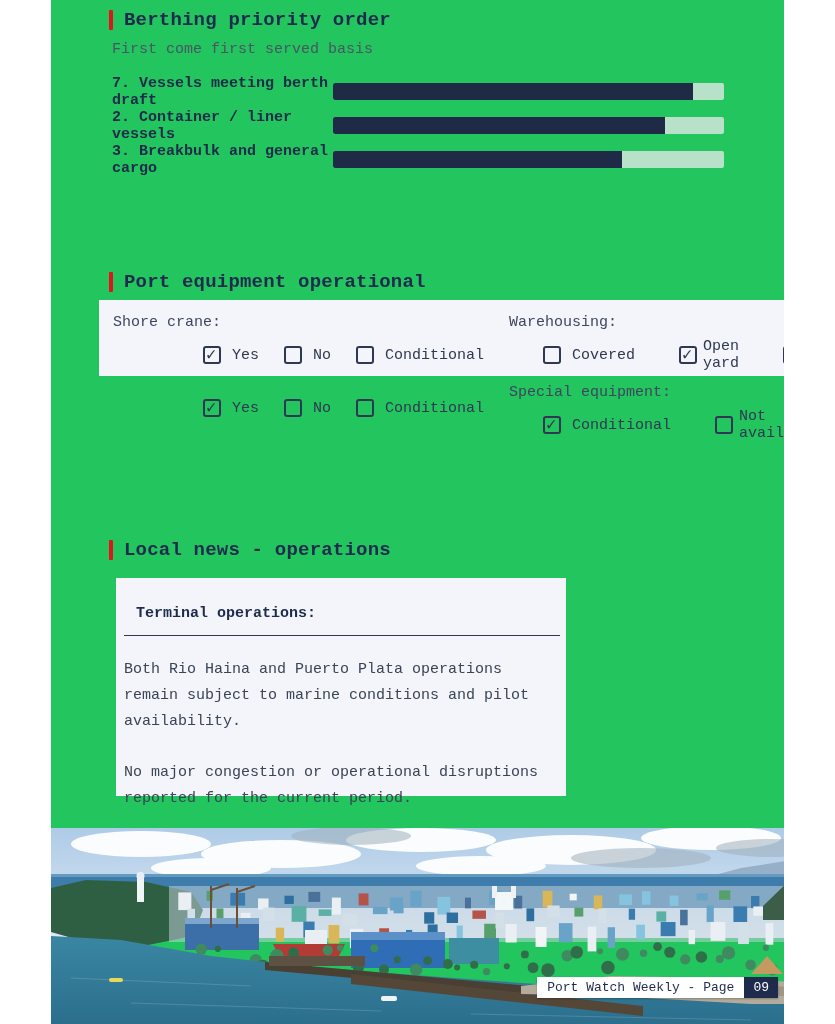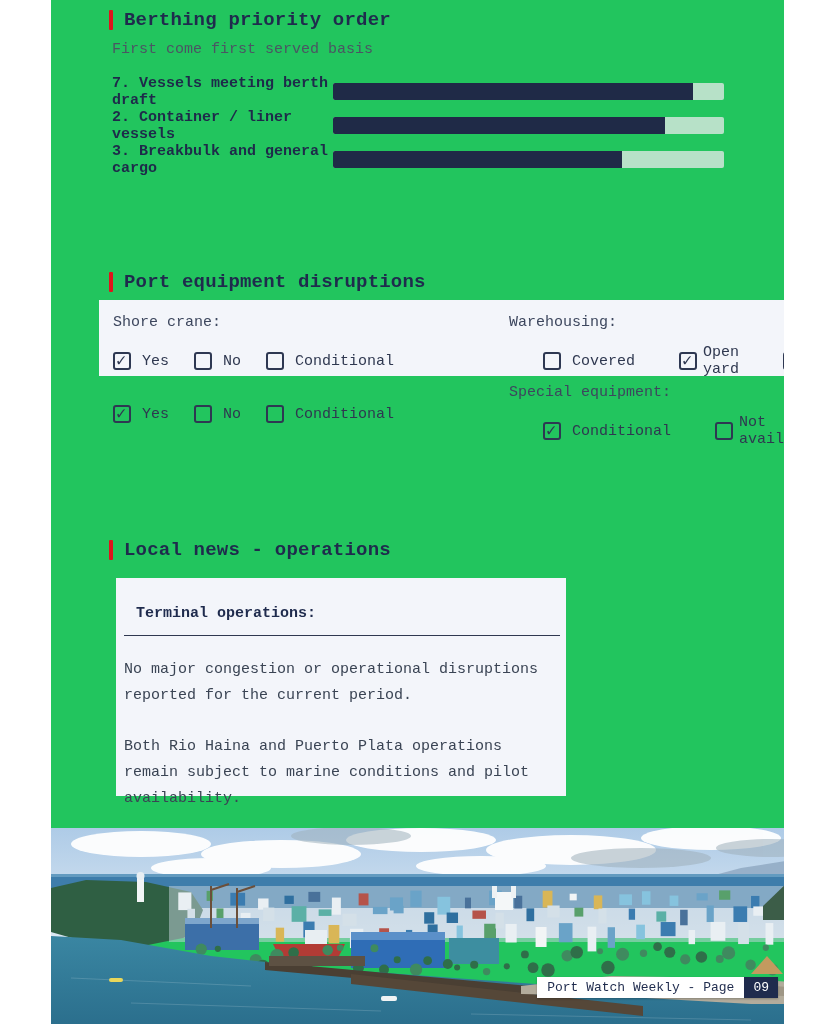--- a/index.html
+++ b/index.html
@@ -28,21 +28,21 @@
 
   
   .sec-equipment-head { position:absolute; top:271px; left:58px; }
   .eq-panel { position:absolute; top:300px; left:48px; width:741px; height:76px; background:#f3f5fa; }
   .eq-row { position:absolute; left:62px; width:727px; display:flex; }
   .eq-row-1 { top:314px; }
   .eq-row-2 { top:384px; }
   .eq-col-l { width:396px; flex:0 0 auto; }
   .eq-col-r { flex:1; }
   .eq-group-label { font-size:15px; color:#3d475e; }
-  .opts { display:flex; align-items:center; margin-top:20px; height:20px; }
+  .opts { display:flex; align-items:center; margin-top:14px; height:20px;justify-content:flex-end; }
   .opts.wide .opt { margin-right:25px; }
   .opts.tight .opt { margin-right:10px;padding-left:34px; }
   .opt { display:flex; align-items:center; }
   .cb {
     position:relative; width:18px; height:18px; flex:0 0 auto;
     border:2px solid #2e3852; border-radius:3px; background:transparent;
     cursor:pointer;
   }
   .cb.on::after {
     content:"\2713";
@@ -99,21 +99,21 @@
         <div class="bar-label">3. Breakbulk and general cargo</div>
         <div class="bar-track">
           <div class="bar-fill" style="width: 74%;"></div>
         </div>
       </div>
     </div>
   </section>
 
   <div class="sec-head sec-equipment-head">
     <span class="accent-bar"></span>
-    <span class="sec-title">Port equipment disruptions</span>
+    <span class="sec-title">Port equipment operational</span>
   </div>
 
   <div class="eq-panel"></div>
 
   <div class="eq-row eq-row-1">
     <div class="eq-col-l">
       <div class="eq-group-label">Shore crane:</div>
       <div class="opts wide">
         <span class="opt">
           <span class="cb on"></span>
@@ -182,22 +182,22 @@
 
   <div class="sec-head sec-news-head">
     <span class="accent-bar"></span>
     <span class="sec-title">Local news - operations</span>
   </div>
 
   <div class="news-box">
     <div class="news-box-title">Terminal operations:</div>
     <div class="news-divider"></div>
     <div class="news-body">
+      <p>Both Rio Haina and Puerto Plata operations remain subject to marine conditions and pilot availability.</p>
       <p>No major congestion or operational disruptions reported for the current period.</p>
-      <p>Both Rio Haina and Puerto Plata operations remain subject to marine conditions and pilot availability.</p>
     </div>
   </div>
 
   <div class="photo">
     <svg id="photo-svg" width="835" height="196" viewBox="0 0 835 196" xmlns="http://www.w3.org/2000/svg">
       <defs>
         <linearGradient id="skyG" x1="0" y1="0" x2="0" y2="1">
           <stop offset="0" stop-color="#aecbe7"></stop>
           <stop offset="1" stop-color="#dde9f3"></stop>
         </linearGradient>

